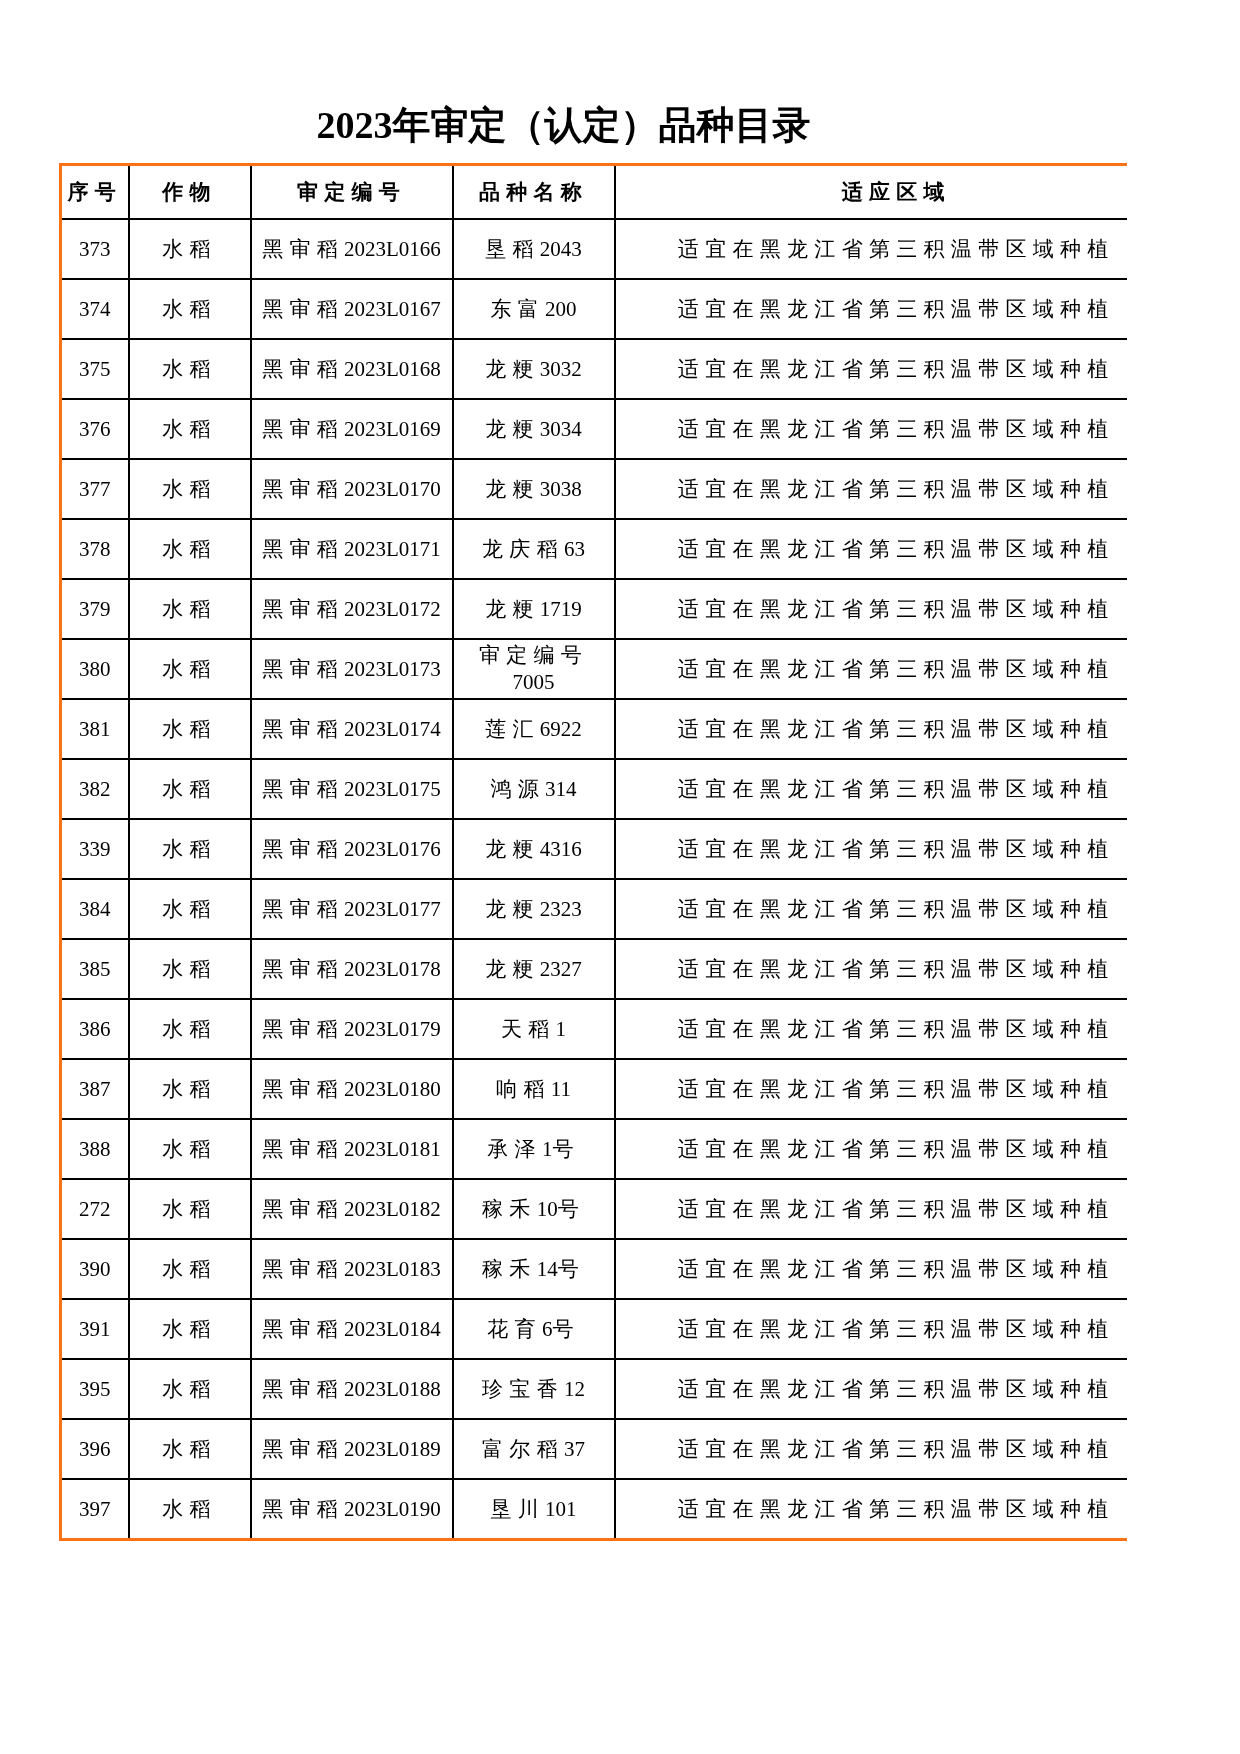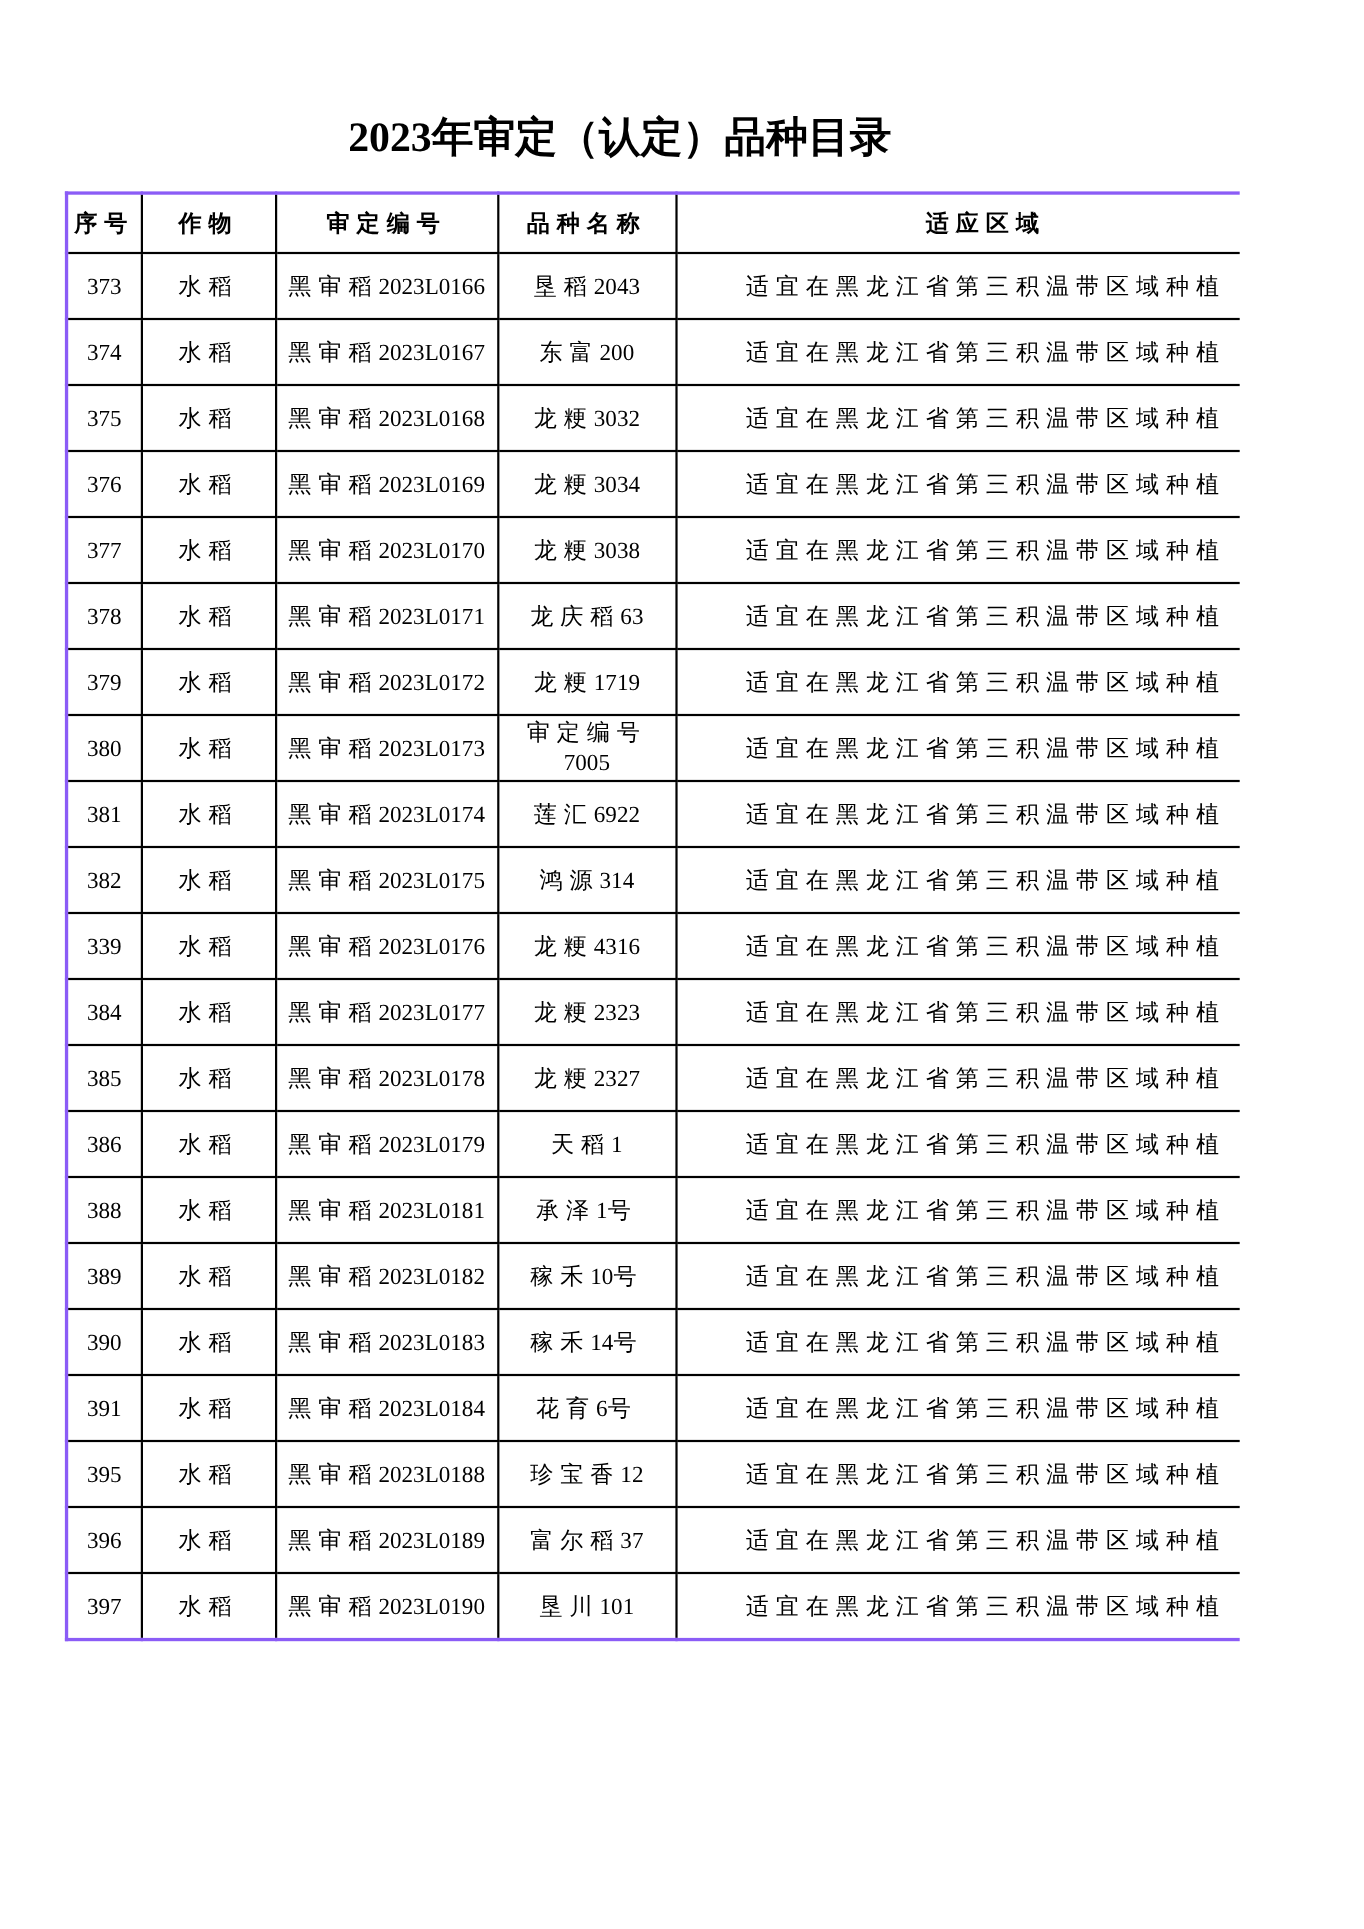--- a/index.html
+++ b/index.html
@@ -25,22 +25,22 @@
     font-family: "Liberation Serif", "DejaVu Serif", serif;
     font-weight: bold;
     font-size: 38px;
     line-height: 54px;
     color: #000;
   }
   table.catalog {
     border-collapse: collapse;
     table-layout: fixed;
     width: 1118px;
-    margin: 22px 0 0 59px;
-    border: 3px solid #8b5cf6;
+    margin: 11px 0 0 59px;
+    border: 3px solid #f97316;
   }
   col.c1 { width: 68px; }
   col.c2 { width: 122px; }
   col.c3 { width: 202px; }
   col.c4 { width: 162px; }
   col.c5 { width: 564px; }
   th, td {
     border: 2px solid #000;
     text-align: center;
     vertical-align: middle;
@@ -195,31 +195,38 @@
   </tr>
 
   <tr>
     <td class="c-index">386</td>
     <td class="c-crop cjk-space"><span class="cjk">水稻</span></td>
     <td class="c-approval cjk-space"><span class="cjk">黑审稻</span>2023L0179</td>
     <td class="c-variety cjk-space"><span class="cjk">天稻</span>1</td>
     <td class="c-region cjk-space"><span class="cjk">适宜在黑龙江省第三积温带区域种植</span></td>
   </tr>
 
+  <tr>
+    <td class="c-index">387</td>
+    <td class="c-crop cjk-space"><span class="cjk">水稻</span></td>
+    <td class="c-approval cjk-space"><span class="cjk">黑审稻</span>2023L0180</td>
+    <td class="c-variety cjk-space"><span class="cjk">响稻</span>11</td>
+    <td class="c-region cjk-space"><span class="cjk">适宜在黑龙江省第三积温带区域种植</span></td>
+  </tr>
 
   <tr>
     <td class="c-index">388</td>
     <td class="c-crop cjk-space"><span class="cjk">水稻</span></td>
     <td class="c-approval cjk-space"><span class="cjk">黑审稻</span>2023L0181</td>
     <td class="c-variety cjk-space"><span class="cjk">承泽</span>1<span class="cjk">号</span></td>
     <td class="c-region cjk-space"><span class="cjk">适宜在黑龙江省第三积温带区域种植</span></td>
   </tr>
 
   <tr>
-    <td class="c-index">389</td>
+    <td class="c-index">272</td>
     <td class="c-crop cjk-space"><span class="cjk">水稻</span></td>
     <td class="c-approval cjk-space"><span class="cjk">黑审稻</span>2023L0182</td>
     <td class="c-variety cjk-space"><span class="cjk">稼禾</span>10<span class="cjk">号</span></td>
     <td class="c-region cjk-space"><span class="cjk">适宜在黑龙江省第三积温带区域种植</span></td>
   </tr>
 
   <tr>
     <td class="c-index">390</td>
     <td class="c-crop cjk-space"><span class="cjk">水稻</span></td>
     <td class="c-approval cjk-space"><span class="cjk">黑审稻</span>2023L0183</td>

